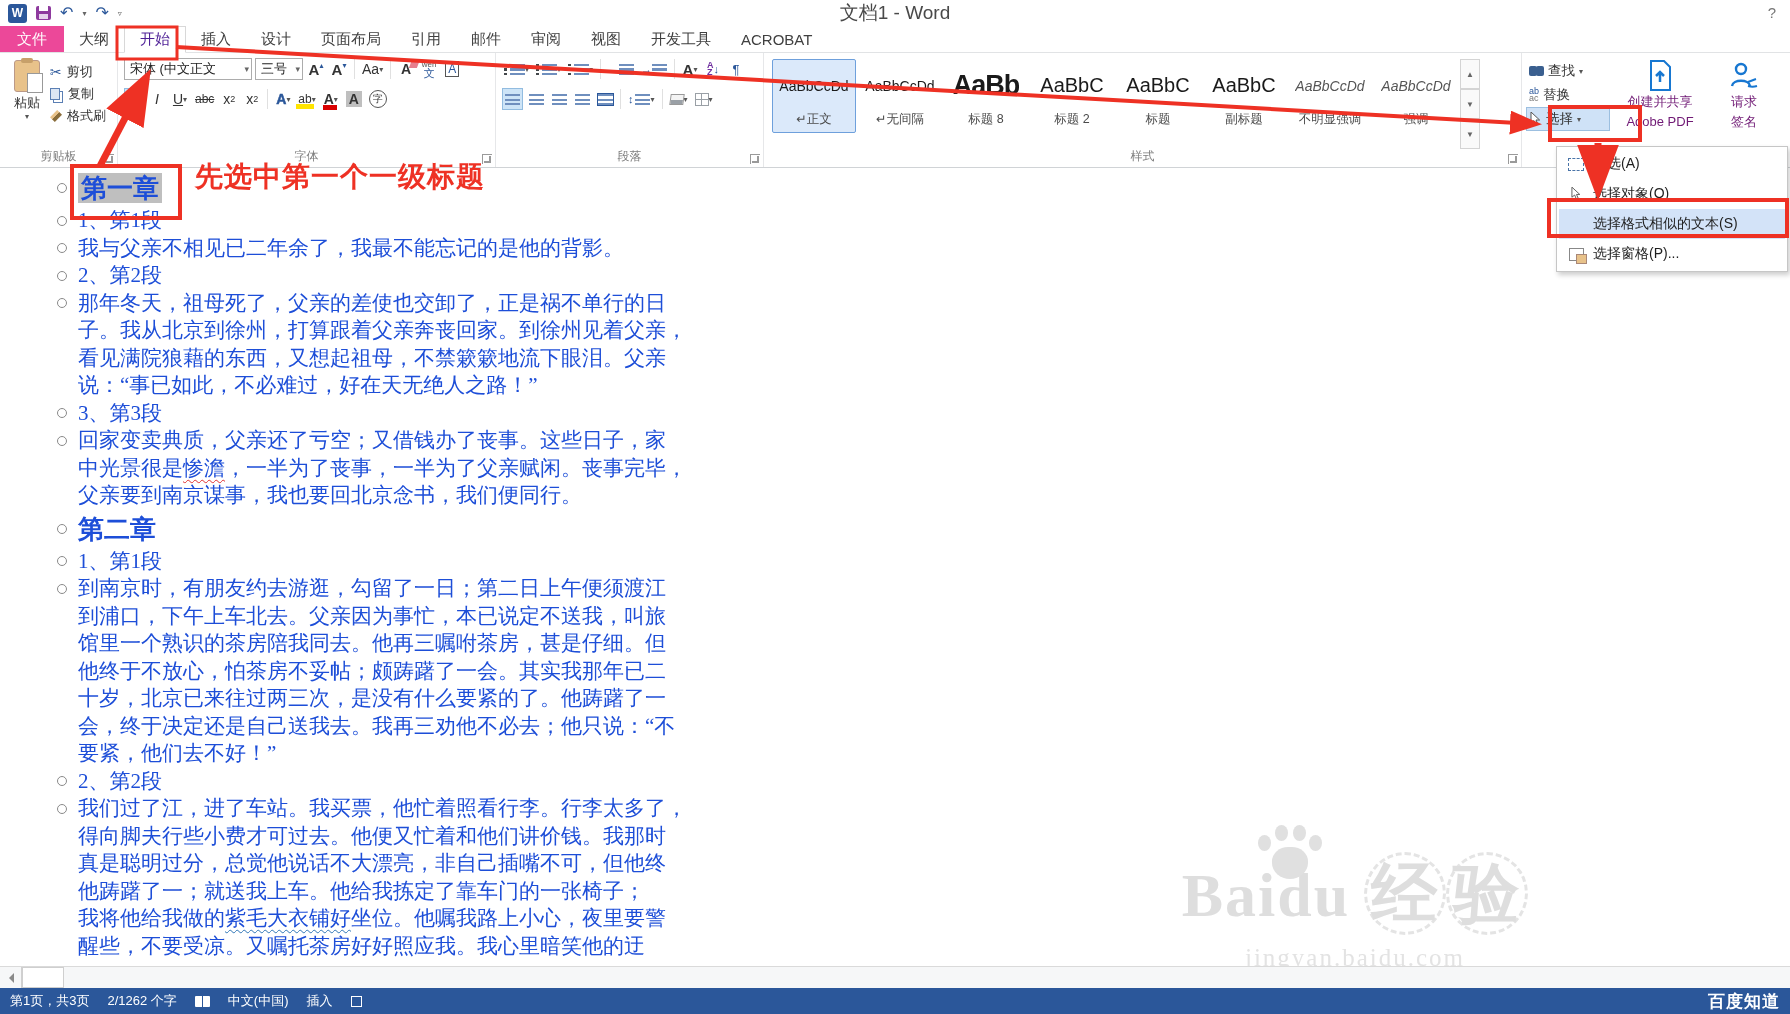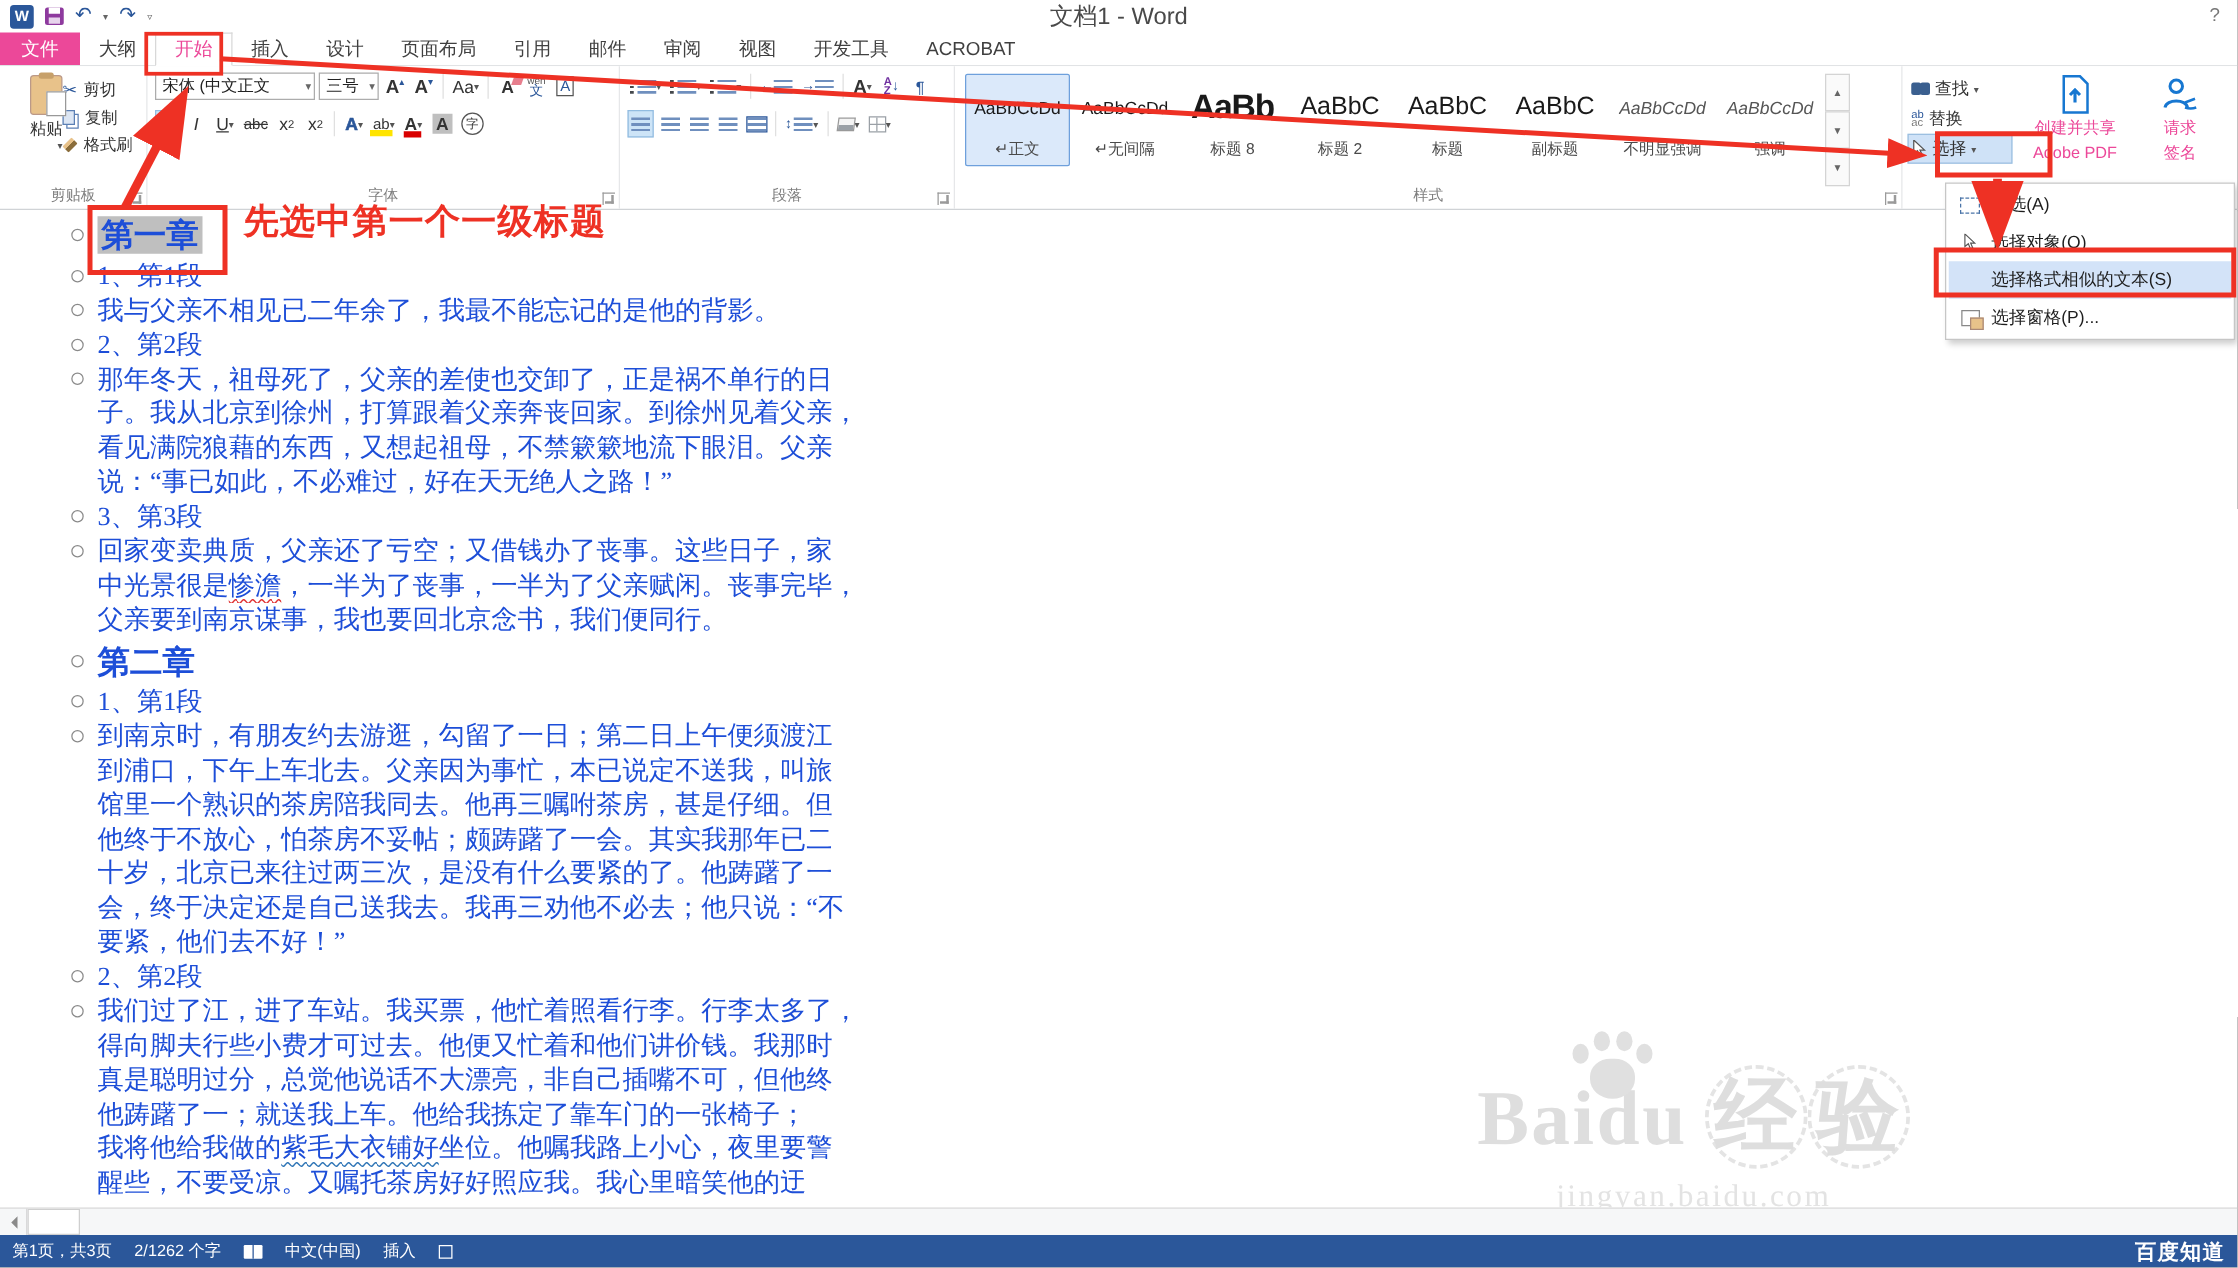--- a/index.html
+++ b/index.html
@@ -16,32 +16,32 @@
   .saveico::after { content:""; position:absolute; left:3px; bottom:1px; width:9px; height:5px; background:#e7d4ec; }
   .undo,.redo { color:#2b579a; font-size:16px; line-height:16px; }
   .qat .mini { font-size:8px; color:#666; }
   .tb-title { position:absolute; left:0; right:0; text-align:center; font-size:19px; color:#494949; pointer-events:none; }
   .tb-help { position:absolute; right:14px; top:4px; color:#777; font-size:15px; }
 
   
   .tabrow { position:absolute; left:0; top:26px; width:100%; height:27px; background:#fff; border-bottom:1px solid #e1e3e5; display:flex; align-items:stretch; }
   .tab-file { width:64px; background:#ec4899; color:#fff; font-size:15px; display:flex; align-items:center; justify-content:center; }
   .tab { padding:0 15px; font-size:15px; color:#404040; display:flex; align-items:center; }
-  .tab.active { color:#ec4899; background:#fff; border:1px solid #d8d8d8; border-bottom:1px solid #fff; margin-bottom:-1px;font-family:Liberation Serif, serif; }
+  .tab.active { color:#4c1d95; background:#fff; border:1px solid #d8d8d8; border-bottom:1px solid #fff; margin-bottom:-1px;font-family:Liberation Serif, serif; }
 
   
   .ribbon { position:absolute; left:0; top:53px; width:100%; height:115px; background:#fff; border-bottom:1px solid #d0d3d6; display:flex; }
   .rgroup { position:relative; border-right:1px solid #e6e7e9; padding:4px 4px 18px 4px; }
   .glabel { position:absolute; bottom:2px; left:0; right:0; text-align:center; font-size:12px; color:#7e7e7e; }
   .launcher { position:absolute; right:3px; bottom:3px; width:10px; height:10px; border-left:1px solid #9a9a9a; border-top:1px solid #9a9a9a; }
   .launcher::after { content:""; position:absolute; right:1px; bottom:1px; width:5px; height:5px; border-right:2px solid #9a9a9a; border-bottom:2px solid #9a9a9a; }
 
   
   .g-clip { width:118px; display:flex; }
-  .paste { width:46px; display:flex; flex-direction:column; align-items:flex-end; padding-top:3px; font-size:13px; color:#333; }
+  .paste { width:46px; display:flex; flex-direction:column; align-items:center; padding-top:3px; font-size:13px; color:#333; }
   .clipico { width:26px; height:32px; background:#e8c28a; border:1px solid #b98; border-radius:3px; position:relative; margin-bottom:2px; }
   .clipico::before { content:""; position:absolute; left:6px; top:-3px; width:12px; height:5px; background:#c7a06a; border-radius:2px; }
   .clipico::after { content:""; position:absolute; right:-4px; bottom:-2px; width:14px; height:18px; background:#fff; border:1px solid #999; }
   .clip-small { display:flex; flex-direction:column; justify-content:flex-start; gap:4px; padding-top:6px; }
   .sbtn { display:flex; align-items:center; gap:5px; font-size:13px; color:#333; white-space:nowrap; }
   .cutico { color:#2b579a; font-size:14px; }
   .copyico { width:10px; height:12px; border:1px solid #5b7fb4; background:#dce6f4; box-shadow:3px 3px 0 -1px #fff,3px 3px 0 0 #5b7fb4; margin-right:3px; }
   .brushico { width:12px; height:12px; background:linear-gradient(135deg,#e8c28a 50%,#8a6d3b 50%); clip-path:polygon(0 60%,60% 0,100% 40%,40% 100%); }
 
   
@@ -105,21 +105,21 @@
   .ebtn { display:flex; align-items:center; gap:4px; font-size:13.5px; color:#333; height:24px; padding:0 3px; white-space:nowrap; }
   .ebtn.hl { background:#cfe2f7; border:1px solid #9cbfe0; }
   .binoc { position:relative; width:15px; height:10px; }
   .binoc::before,.binoc::after { content:""; position:absolute; top:0; width:8px; height:10px; background:#3a5f8f; border-radius:2px; }
   .binoc::before { left:0; } .binoc::after { right:0; }
   .repl { display:flex; flex-direction:column; line-height:7px; font-size:9px; color:#2b579a; }
   .repl .r2 { color:#777; }
 
   
   .g-adobe { width:176px; display:flex; border-right:none; }
-  .abig { width:86px; display:flex; flex-direction:column; align-items:center; padding-top:3px; font-size:13px; color:#ec4899; text-align:center; line-height:20px; }
+  .abig { width:86px; display:flex; flex-direction:column; align-items:center; padding-top:3px; font-size:13px; color:#701a75; text-align:center; line-height:20px; }
 
   
   .selmenu { position:absolute; left:1556px; top:146px; width:232px; background:#fff; border:1px solid #c6c6c6; box-shadow:2px 3px 5px rgba(0,0,0,.2); z-index:40; padding:2px; }
   .mi { height:30px; display:flex; align-items:center; font-size:14px; color:#1e1e1e; white-space:nowrap; }
   .mi .mico { width:34px; display:flex; align-items:center; justify-content:center; }
   .mi.hl { background:#d3e3f8; }
   .dashed-rect { width:16px; height:13px; border:1px dashed #4a74a8; position:relative; }
   .panes { width:15px; height:13px; border:1px solid #888; position:relative; background:#fff; }
   .panes::before { content:""; position:absolute; right:-4px; bottom:-4px; width:9px; height:8px; background:#e8c28a; border:1px solid #a87; }
 

